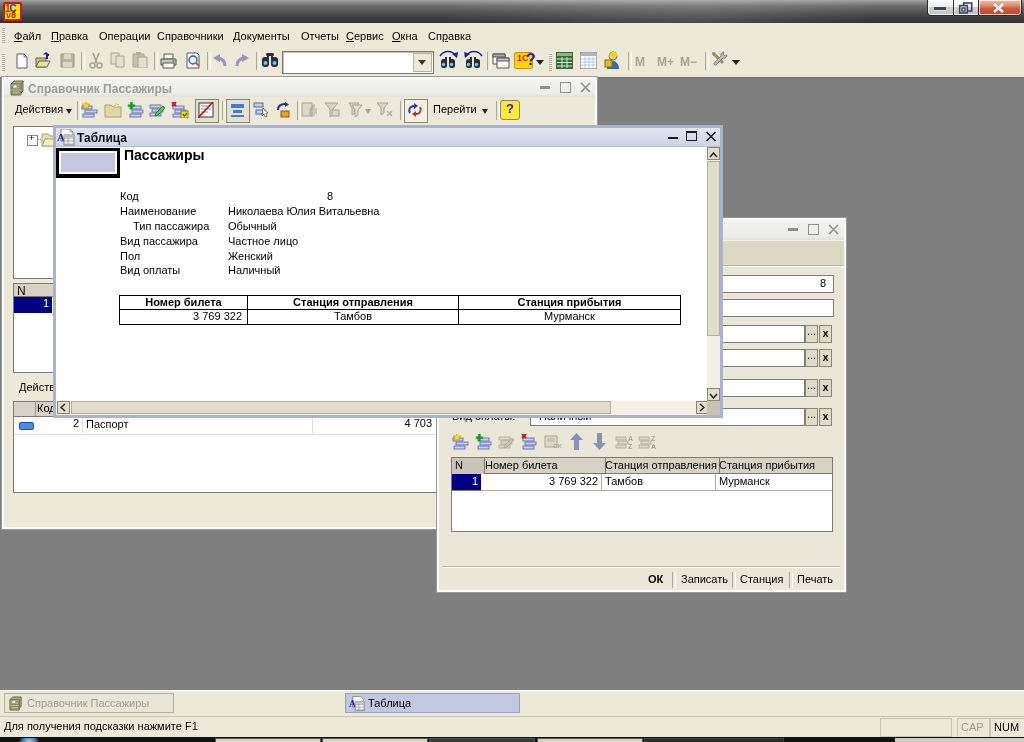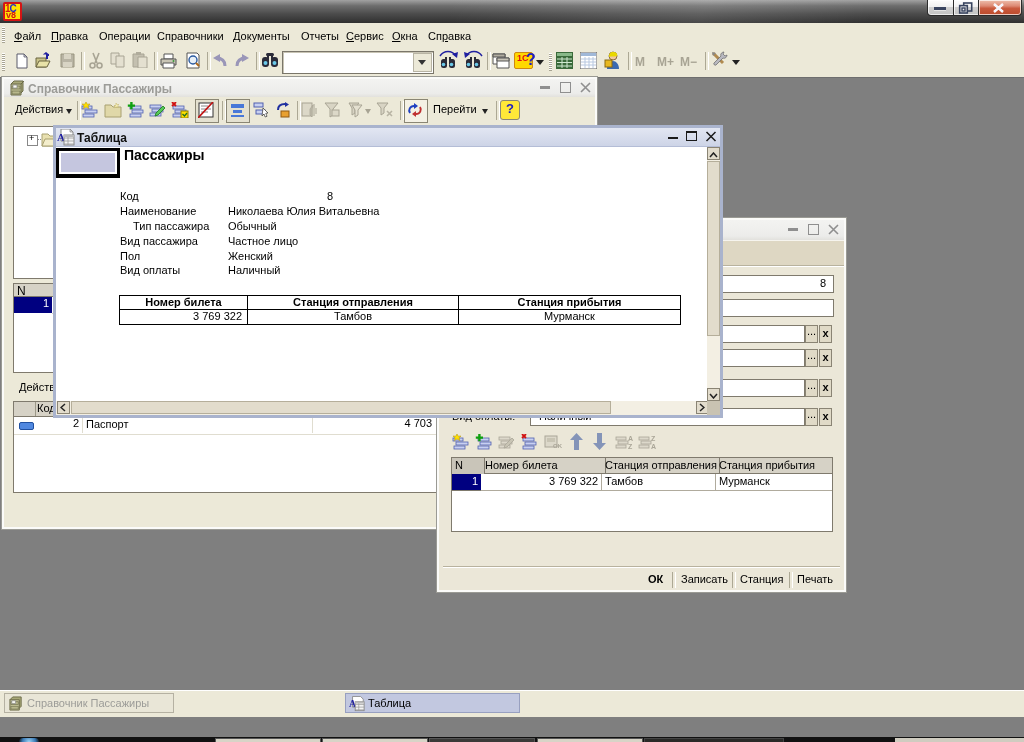--- a/index.html
+++ b/index.html
@@ -577,20 +577,26 @@
           <path d="M4 0h9l3 3v9H4z" fill="#fff" stroke="#888"></path>
           <text x="0" y="12" font-size="11" font-weight="bold" fill="#2020a0" font-family="Liberation Serif">A</text>
           <rect x="7" y="6" width="10" height="10" fill="#f4f4f4" stroke="#888"></rect>
           <path d="M7 9h10M7 12h10M7 15h10M11 6v10" stroke="#999" stroke-width=".8"></path>
           <path d="M7 6h10v2H7z" fill="#bbb"></path>
         </svg>
       <div class="abs" style="left:22px;top:3px;color:#000;">Таблица</div>
     </div>
   </div>
 
+  <div id="status" class="abs" style="left:0;top:716px;width:1024px;height:21px;background:#ece9d8;border-top:1px solid #c9c5b5;">
+    <div class="abs" style="left:4px;top:3px;">Для получения подсказки нажмите F1</div>
+    <div class="abs" style="left:880px;top:1px;width:70px;height:17px;border:1px solid #c9c5b5;"></div>
+    <div class="abs" style="left:957px;top:1px;width:28px;height:17px;border:1px solid #c9c5b5;color:#9a9a90;padding:2px 0 0 3px;">CAP</div>
+    <div class="abs" style="left:990px;top:1px;width:33px;height:17px;border:1px solid #c9c5b5;padding:2px 0 0 3px;">NUM</div>
+  </div>
 
   <div id="bstrip" class="abs" style="left:0;top:737px;width:1024px;height:5px;background:#111;">
     <div class="abs" style="left:19px;top:1px;width:20px;height:4px;border-radius:10px 10px 0 0;background:radial-gradient(circle at 50% 100%,#9fd4f5 0%,#3a7ab5 60%,#111 100%);"></div>
     <div class="abs" style="left:215px;top:1px;width:104px;height:4px;background:#d7d4c7;border:1px solid #555;border-bottom:none;"></div>
     <div class="abs" style="left:322px;top:1px;width:104px;height:4px;background:#d7d4c7;border:1px solid #555;border-bottom:none;"></div>
     <div class="abs" style="left:429px;top:1px;width:104px;height:4px;background:#3a3a38;border:1px solid #555;border-bottom:none;"></div>
     <div class="abs" style="left:537px;top:1px;width:104px;height:4px;background:#d7d4c7;border:1px solid #555;border-bottom:none;"></div>
     <div class="abs" style="left:644px;top:1px;width:138px;height:4px;background:#2a2a28;border:1px solid #444;border-bottom:none;"></div>
     <div class="abs" style="left:895px;top:1px;width:129px;height:4px;background:#cfccc0;"></div>
   </div>

